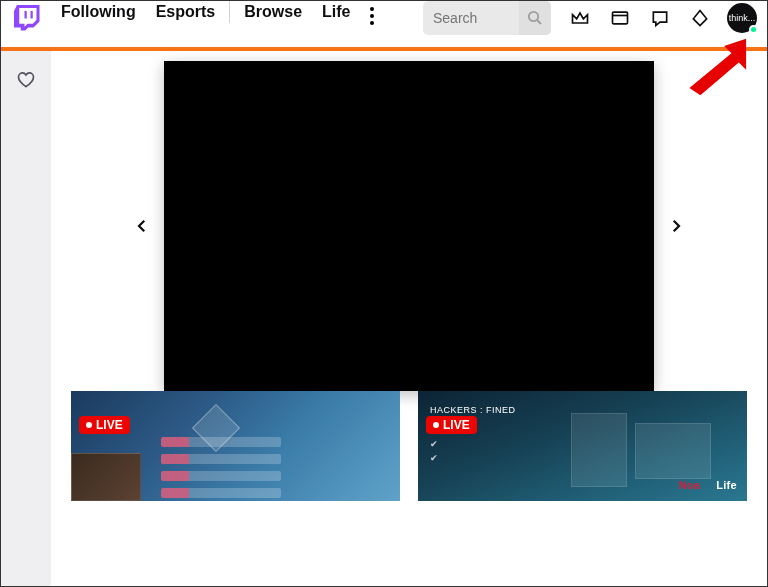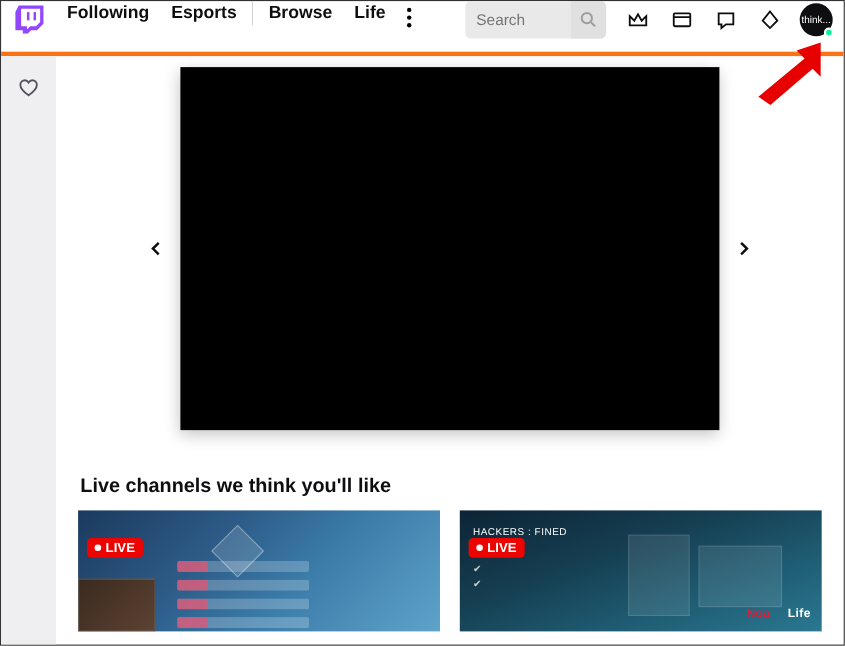--- a/index.html
+++ b/index.html
@@ -287,21 +287,20 @@
           </svg>
       </div>
       <div class="player"></div>
       <div class="hero-nav">
         <svg width="18" height="18" viewBox="0 0 24 24" fill="none" stroke="#0e0e10" stroke-width="3">
             <path d="M9 5 L16 12 L9 19"></path>
           </svg>
       </div>
     </div>
 
-    <div class="section-title">Live channels we think you'll like</div>
 
     <div class="cards">
       <div class="card">
         <div class="thumb blueA">
           <div class="hud-diamond"></div>
           <div class="hud-lines">
               <div></div>
               <div></div>
               <div></div>
               <div></div>

